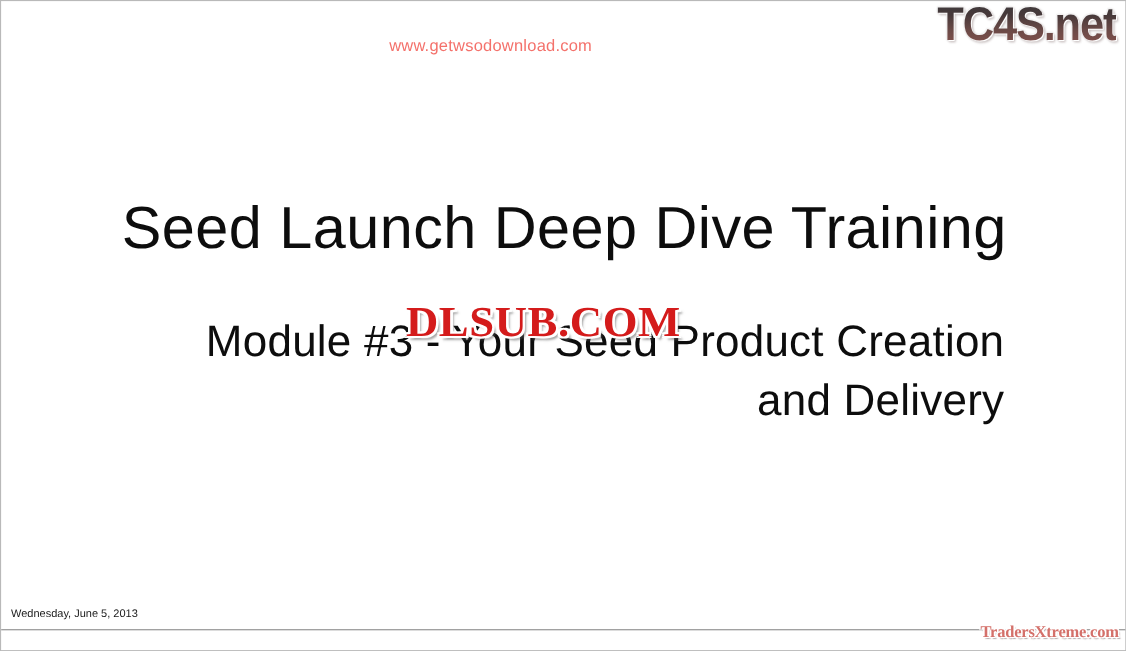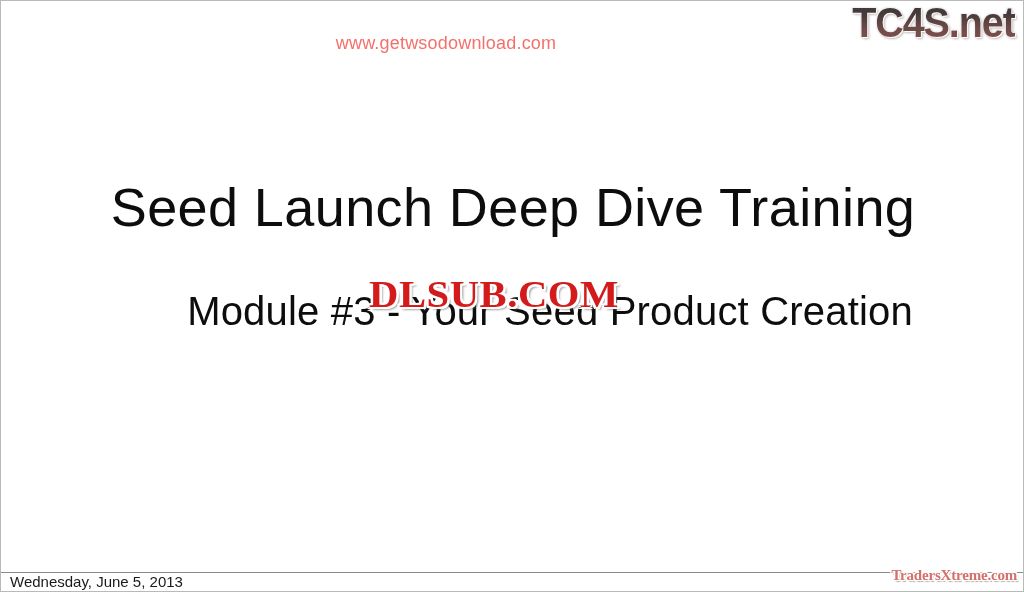--- a/index.html
+++ b/index.html
@@ -20,21 +20,21 @@
   }
 
   
   .top-watermark {
     position: absolute;
     top: 32px;
     left: 0;
     width: 890px;
     text-align: center;
     font-family: "Liberation Sans", sans-serif;
-    font-size: 18px;
+    font-size: 15px;
     letter-spacing: 0.2px;
     color: #f4716b;
     white-space: nowrap;
     user-select: none;
   }
 
   
   .tc4s-logo {
     position: absolute;
     top: -2px;
@@ -123,23 +123,23 @@
     top: 571px;
     width: 1024px;
     height: 1px;
     background: #8a8a8a;
   }
 
   
   .footer-date {
     position: absolute;
     left: 9px;
-    top: 574px;
+    top: 551px;
     font-family: "Liberation Sans", sans-serif;
-    font-size: 15px;
+    font-size: 10px;
     line-height: 14px;
     color: #1a1a1a;
     white-space: nowrap;
   }
 
   
   .traders-watermark {
     position: absolute;
     right: 6px;
     top: 561px;
@@ -169,20 +169,21 @@
   <div class="top-watermark">www.getwsodownload.com</div>
 
   <div class="tc4s-logo">TC4S.net</div>
 
   <div class="title-block">
     <div class="slide-title">Seed Launch Deep Dive Training</div>
   </div>
 
   <div class="subtitle-block">
     <div class="subtitle-line">Module #3 - Your Seed Product Creation</div>
+    <div class="subtitle-line">and Delivery</div>
   </div>
 
   <div class="dlsub-watermark">DLSUB.COM</div>
 
   <div class="footer-rule"></div>
 
   <div class="footer-date">Wednesday, June 5, 2013</div>
 
   <div class="traders-watermark">TradersXtreme.com</div>
 

